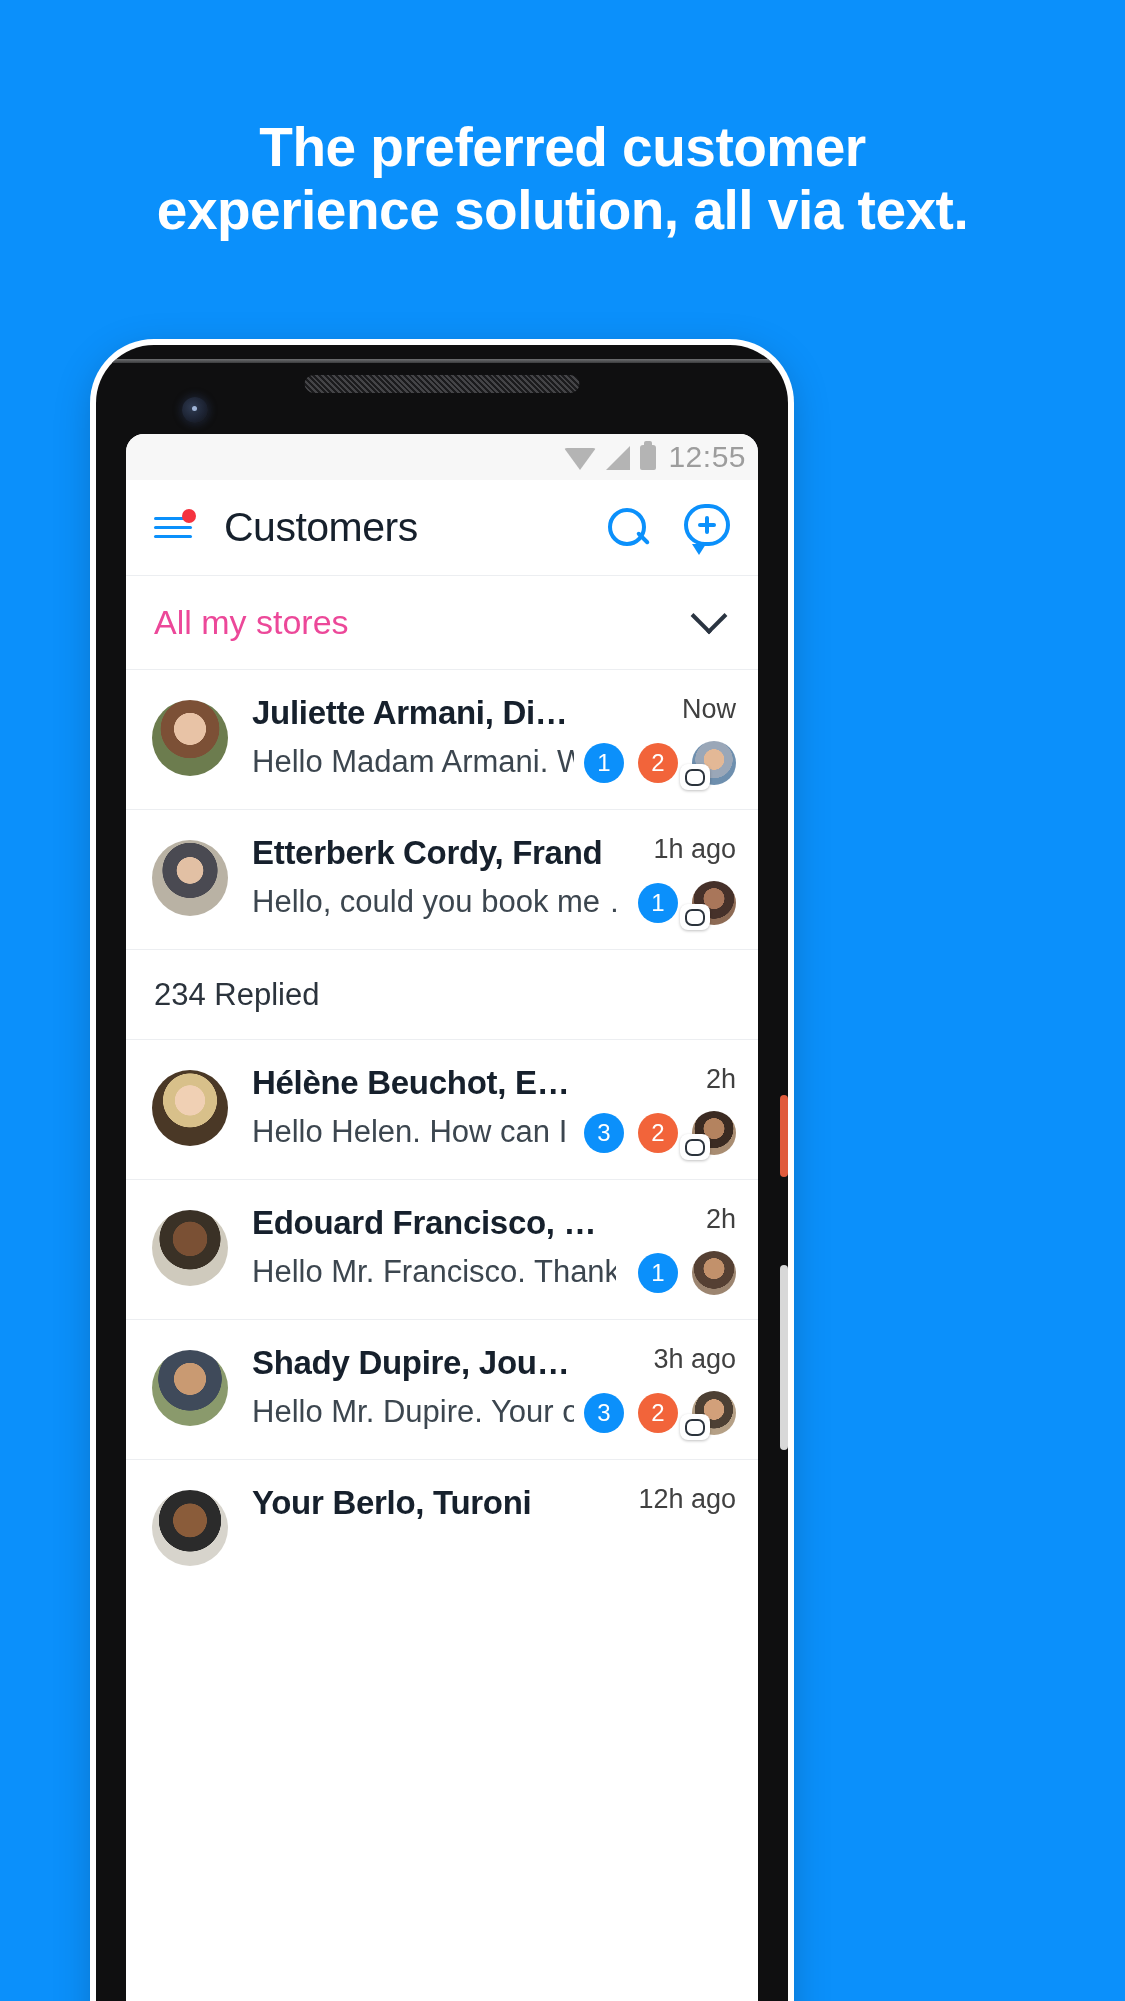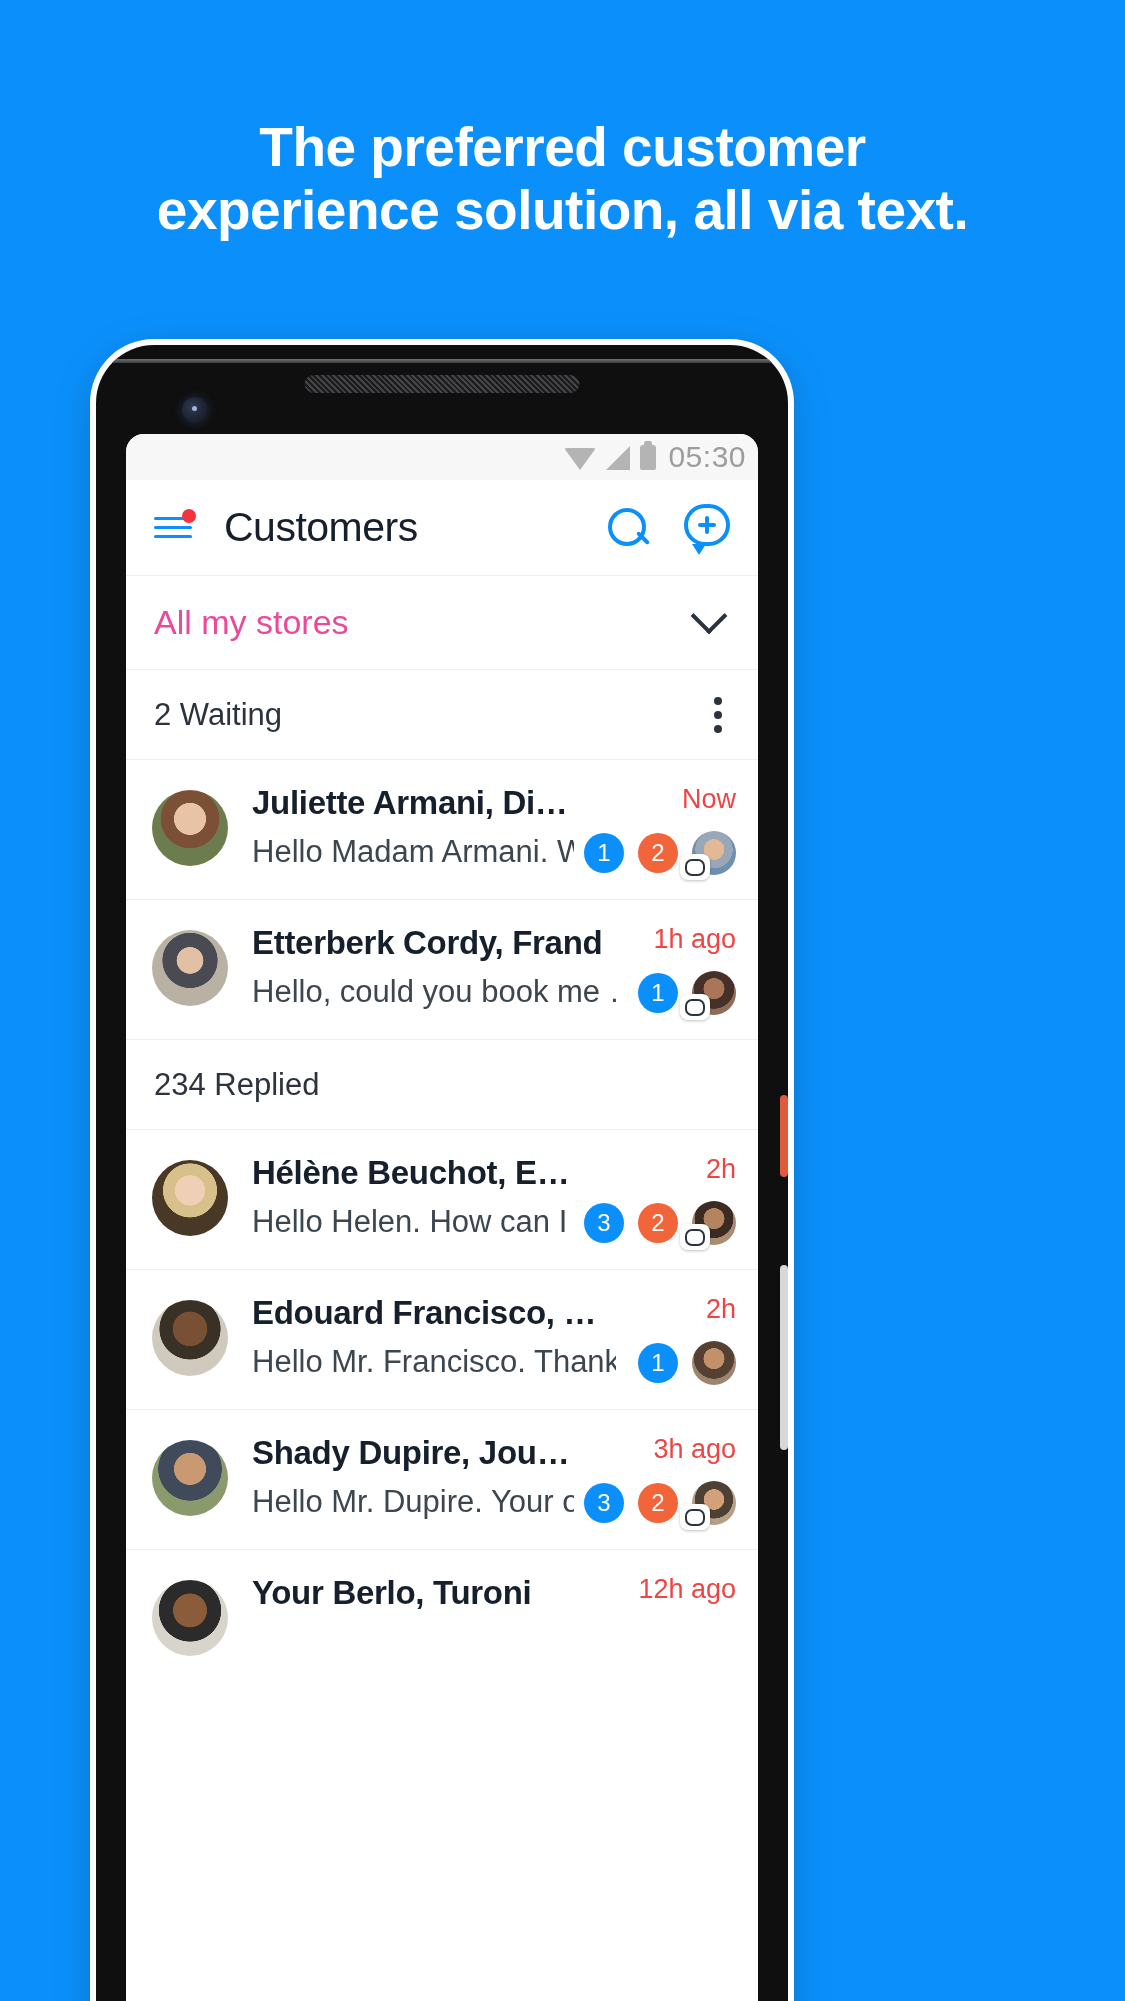--- a/index.html
+++ b/index.html
@@ -206,21 +206,21 @@
   .conv-snippet {
     margin-top: 12px;
     font-size: 31px; color: #3c464f;
     white-space: nowrap; overflow: hidden;
   }
   .conv-right {
     flex: 0 0 auto; display: flex; flex-direction: column;
     align-items: flex-end; justify-content: space-between;
     padding-left: 10px; min-width: 120px;
   }
-  .conv-time { font-size: 27px; color: #ef4444; white-space: nowrap; }
+  .conv-time { font-size: 27px; color: #404040; white-space: nowrap; }
   .badges { display: flex; align-items: center; gap: 14px; margin-top: 16px; }
   .badge {
     width: 40px; height: 40px; border-radius: 50%;
     color: #fff; font-size: 24px;
     display: flex; align-items: center; justify-content: center;
   }
   .badge.blue { background: #0b90fb; }
   .badge.orange { background: #f2643a; }
   .agent { width: 44px; height: 44px; border-radius: 50%; position: relative; overflow: visible; }
   .agent .pic {
@@ -273,21 +273,21 @@
   <div class="side-btn btn-vol"></div>
 
   <div class="screen">
 
     <div class="statusbar">
       <div class="sb-icons">
         <span class="icon-wifi"></span>
         <span class="icon-signal"></span>
         <span class="icon-battery"></span>
       </div>
-      <span class="sb-clock">05:30</span>
+      <span class="sb-clock">12:55</span>
     </div>
 
     <div class="appbar">
       <div class="hamburger">
         <i></i>
           <i></i>
           <i></i>
         <span class="ham-dot"></span>
       </div>
       <div class="appbar-title">Customers</div>
@@ -300,28 +300,20 @@
           <span class="plus-v"></span>
         </div>
       </div>
     </div>
 
     <div class="store-row">
       <div class="store-label">All my stores</div>
       <span class="chev"></span>
     </div>
 
-    <div class="section-row">
-      <div class="section-label">2 Waiting</div>
-      <div class="kebab">
-        <span></span>
-          <span></span>
-          <span></span>
-      </div>
-    </div>
 
     <div class="conv">
       <div class="avatar">
           <span class="ph ph1"></span>
         </div>
       <div class="conv-mid">
         <div class="conv-name">Juliette Armani, Diest</div>
         <div class="conv-snippet">Hello Madam Armani. We…</div>
       </div>
       <div class="conv-right">

